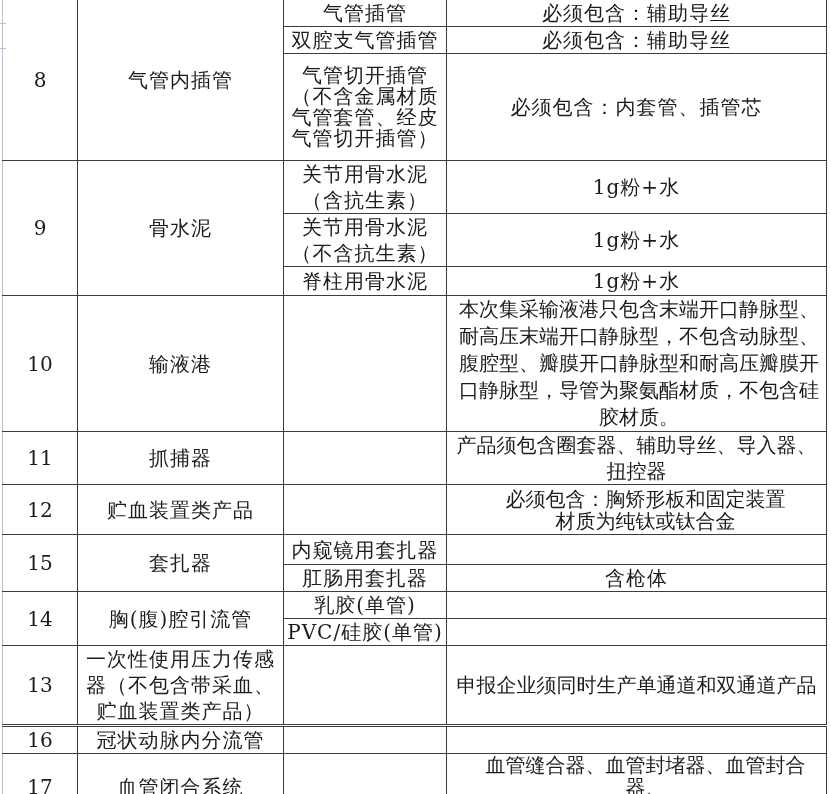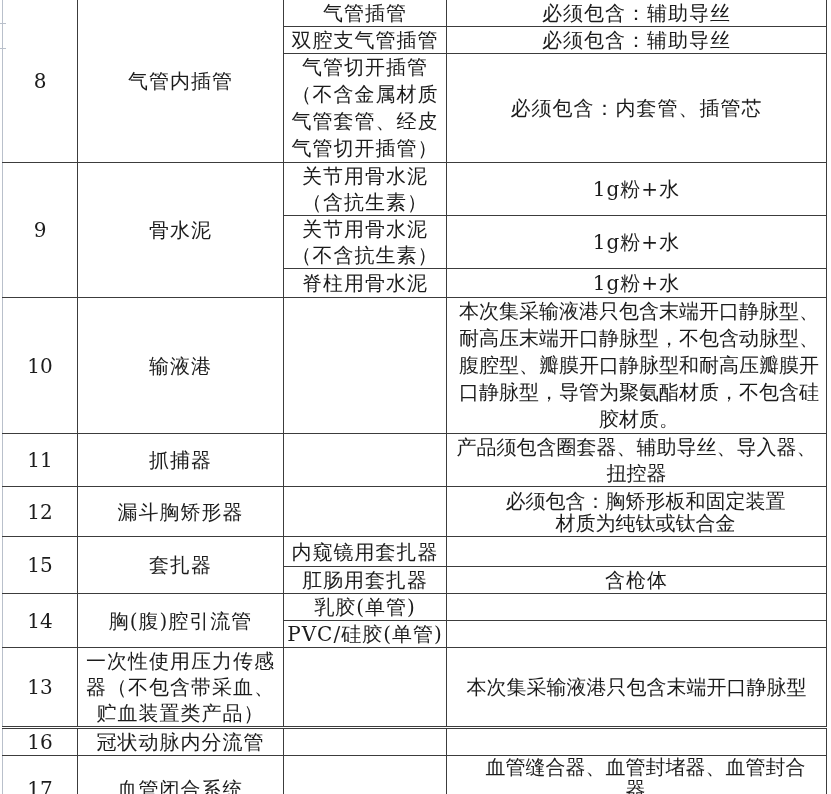--- a/index.html
+++ b/index.html
@@ -30,21 +30,21 @@
     text-align:center;
     vertical-align:middle;
     font-size:20px;
     line-height:26px;
     letter-spacing:1px;
     padding:0 2px;
     white-space:pre-line;
     overflow:hidden;
   }
   td.num{font-size:20px;letter-spacing:0;}
-  td.lh21{line-height:27px;}
+  td.lh21{line-height:21px;}
   td.lh27{line-height:27px;letter-spacing:0;padding-left:7px;}
   td.lh22{line-height:22px;letter-spacing:0;padding-left:20px;}
   td.ls0{letter-spacing:0;}
   tr.h23{height:23px}  tr.h25{height:25px}  tr.h107{height:107px}
   tr.h52{height:52px}  tr.h53{height:53px}  tr.h29{height:29px}
   tr.h136{height:136px} tr.h50{height:50px} tr.h30{height:30px}
   tr.h80{height:80px}  tr.h28{height:28px}  tr.h45{height:45px}
   tr.row-dbl td{border-bottom:3px double var(--border);margin-top:8px;}
   .edge-tick{
     position:absolute;left:0;width:6px;height:1px;
@@ -117,21 +117,21 @@
     <tr class="h52">
       <td class="num">11</td>
       <td>抓捕器</td>
       <td></td>
       <td class="ls0">产品须包含圈套器、辅助导丝、导入器、
 扭控器</td>
     </tr>
 
     <tr class="h50">
       <td class="num">12</td>
-      <td>漏斗胸矫形器</td>
+      <td>贮血装置类产品</td>
       <td></td>
       <td class="lh22">必须包含：胸矫形板和固定装置
 材质为纯钛或钛合金</td>
     </tr>
 
     <tr class="h30">
       <td class="num" rowspan="2">15</td>
       <td rowspan="2">套扎器</td>
       <td>内窥镜用套扎器</td>
       <td></td>
@@ -151,21 +151,21 @@
       <td>PVC/硅胶(单管)</td>
       <td></td>
     </tr>
 
     <tr class="h80 row-dbl">
       <td class="num">13</td>
       <td>一次性使用压力传感
 器（不包含带采血、
 贮血装置类产品）</td>
       <td></td>
-      <td class="ls0">本次集采输液港只包含末端开口静脉型</td>
+      <td class="ls0">申报企业须同时生产单通道和双通道产品</td>
     </tr>
 
     <tr class="h28">
       <td class="num">16</td>
       <td>冠状动脉内分流管</td>
       <td></td>
       <td></td>
     </tr>
 
     <tr class="h45">

